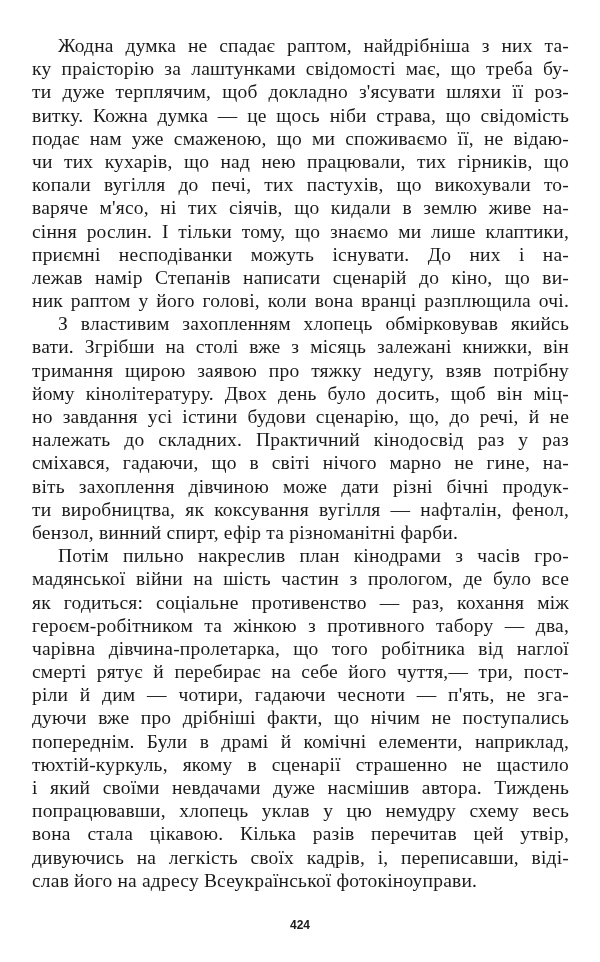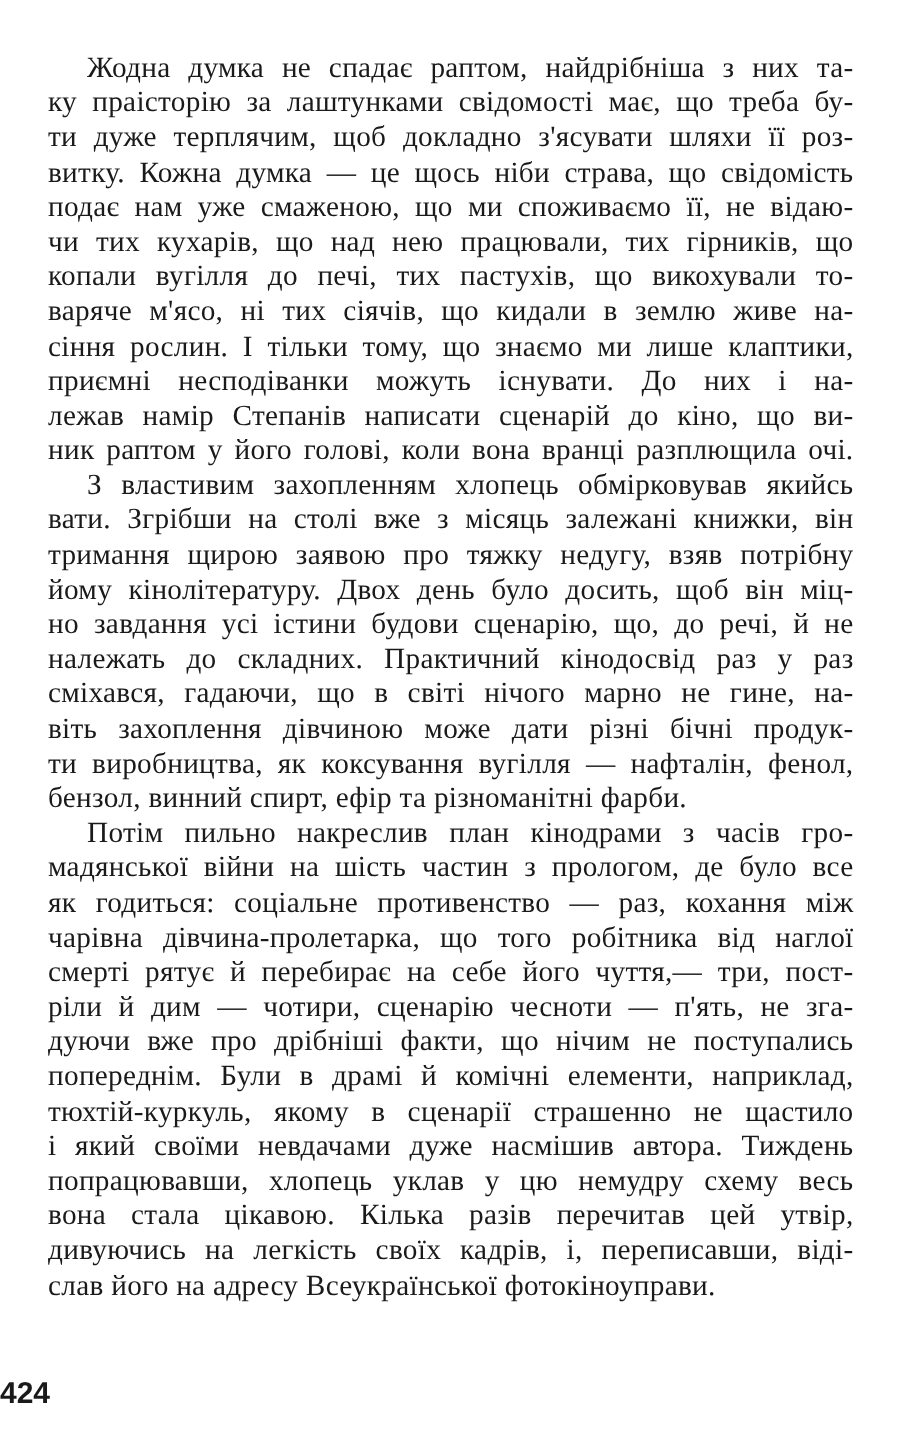--- a/index.html
+++ b/index.html
@@ -7,22 +7,22 @@
   .page {
     position: absolute; left: 32px; top: 34px; width: 537px;
     font-family: "Liberation Sans", sans-serif;
     font-size: 19.5px; line-height: 23.2px; color: #1a1a1a;
     letter-spacing: 0.2px;
   }
   .line { display: block; white-space: nowrap; text-align: justify; text-align-last: justify; height: 23.2px; font-family: Liberation Serif, serif; }
   .line.indent { padding-left: 26px; }
   .line.last { text-align-last: left; }
   .page-number {
-    position: absolute; left: 0; width: 600px; top: 918px; 
-    font-family: "Liberation Sans", sans-serif; font-weight: bold; font-size: 20px; color: #1a1a1a;
+    position: absolute; left: 0; width: 600px; top: 918px; text-align: center;
+    font-family: "Liberation Sans", sans-serif; font-weight: bold; font-size: 12px; color: #1a1a1a;
   }
 </style>
 </head>
 <body>
 
 <div class="page">
   <div>
     <span class="line indent">Жодна думка не спадає раптом, найдрібніша з них та-</span>
     <span class="line">ку праісторію за лаштунками свідомості має, що треба бу-</span>
     <span class="line">ти дуже терплячим, щоб докладно з'ясувати шляхи її роз-</span>
@@ -45,23 +45,24 @@
     <span class="line">належать до складних. Практичний кінодосвід раз у раз</span>
     <span class="line">сміхався, гадаючи, що в світі нічого марно не гине, на-</span>
     <span class="line">віть захоплення дівчиною може дати різні бічні продук-</span>
     <span class="line">ти виробництва, як коксування вугілля — нафталін, фенол,</span>
     <span class="line last">бензол, винний спирт, ефір та різноманітні фарби.</span>
   </div>
   <div>
     <span class="line indent">Потім пильно накреслив план кінодрами з часів гро-</span>
     <span class="line">мадянської війни на шість частин з прологом, де було все</span>
     <span class="line">як годиться: соціальне противенство — раз, кохання між</span>
+    <span class="line">героєм-робітником та жінкою з противного табору — два,</span>
     <span class="line">чарівна дівчина-пролетарка, що того робітника від наглої</span>
     <span class="line">смерті рятує й перебирає на себе його чуття,— три, пост-</span>
-    <span class="line">ріли й дим — чотири, сценарію чесноти — п'ять, не зга-</span>
+    <span class="line">ріли й дим — чотири, гадаючи чесноти — п'ять, не зга-</span>
     <span class="line">дуючи вже про дрібніші факти, що нічим не поступались</span>
     <span class="line">попереднім. Були в драмі й комічні елементи, наприклад,</span>
     <span class="line">тюхтій-куркуль, якому в сценарії страшенно не щастило</span>
     <span class="line">і який своїми невдачами дуже насмішив автора. Тиждень</span>
     <span class="line">попрацювавши, хлопець уклав у цю немудру схему весь</span>
     <span class="line">вона стала цікавою. Кілька разів перечитав цей утвір,</span>
     <span class="line">дивуючись на легкість своїх кадрів, і, переписавши, віді-</span>
     <span class="line last">слав його на адресу Всеукраїнської фотокіноуправи.</span>
   </div>
 

